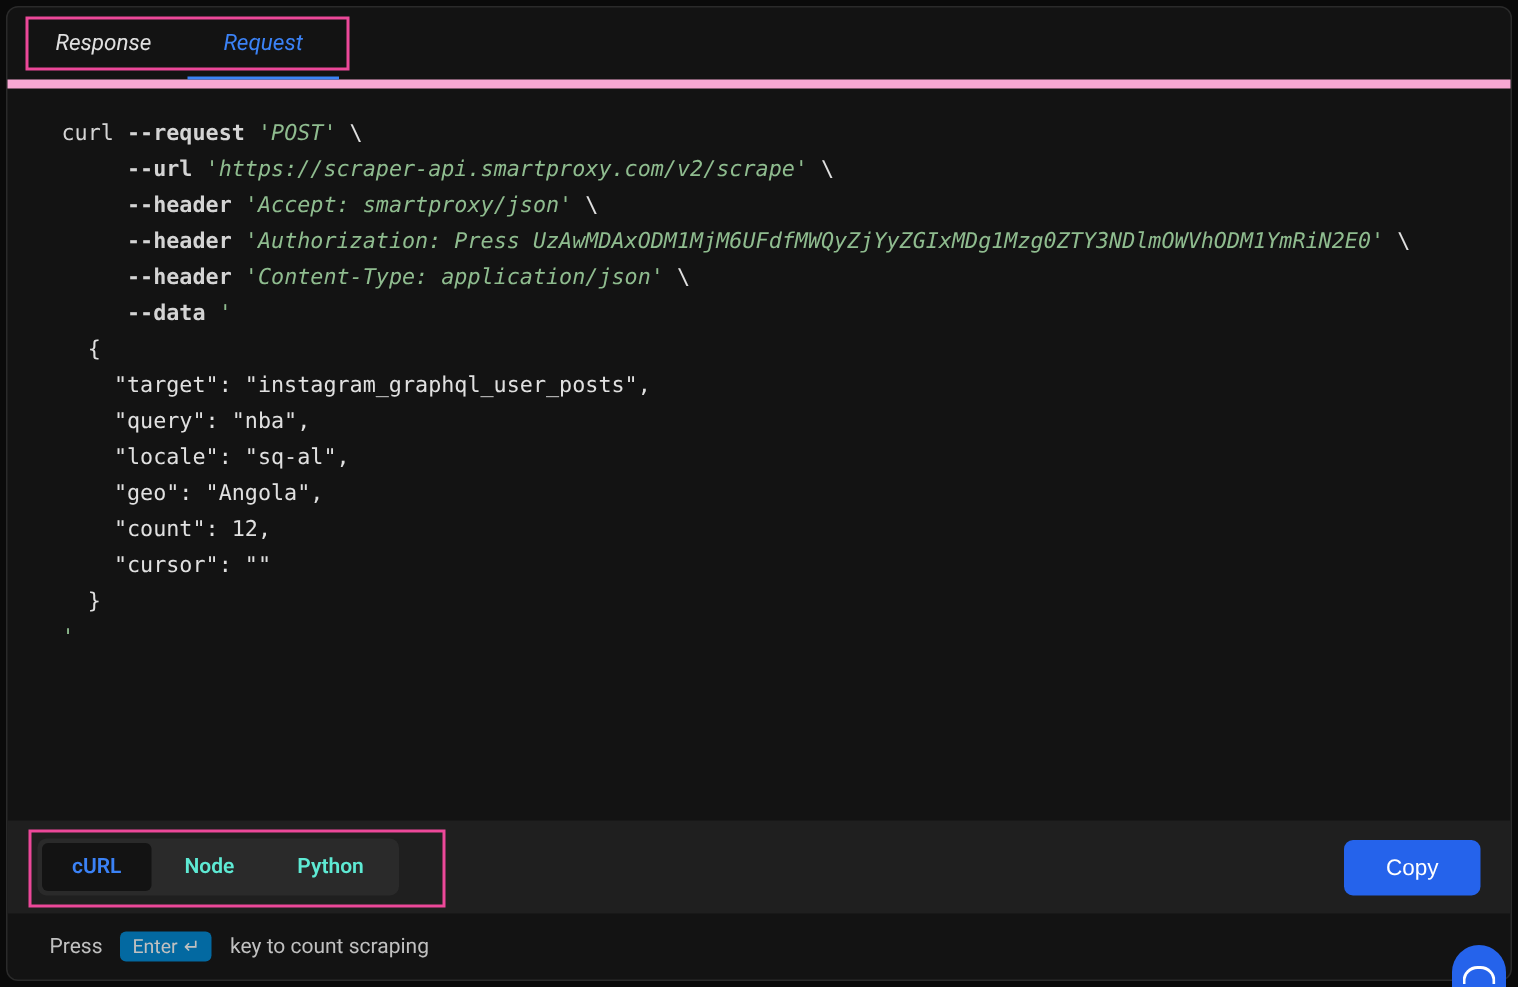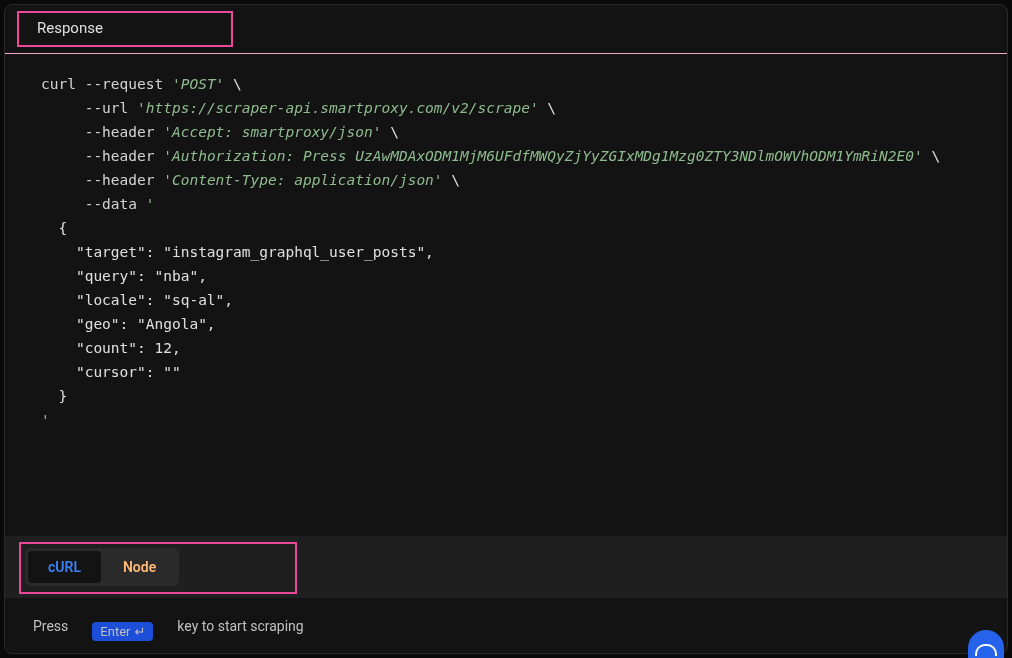--- a/index.html
+++ b/index.html
@@ -15,23 +15,24 @@
       background: #131313;
       border-radius: 8px;
       margin: 4px;
       height: 650px;
       display: flex;
       flex-direction: column;
       border: 1px solid #2a2a2a;
     }
     .tabs {
       display: flex;
-      border-bottom: 1px solid #f9a8d4;
+      border-bottom: 6px solid #f9a8d4;
       padding: 0 8px;
       position: relative;
+      font-style: italic;
     }
     .tabs-highlight {
       position: absolute;
       top: 6px;
       left: 12px;
       width: 216px;
       height: 36px;
       border: 2px solid #ec4899;
       pointer-events: none;
       z-index: 10;
@@ -51,41 +52,41 @@
       flex: 1;
       padding: 18px 36px;
       font-family: "SF Mono", Monaco, Menlo, Consolas, monospace;
       font-size: 14.5px;
       line-height: 24px;
       white-space: pre;
       overflow: auto;
     }
     .tok-cmd { color: #d4d4d4; }
     .tok-str { color: #8fbc8f; font-style: italic; }
-    .tok-flag { color: #d4d4d4; }
+    .tok-flag { color: #d4d4d4; font-weight: bold; }
     .bottom-bar {
       background: #1f1f1f;
       padding: 12px 20px;
       display: flex;
       align-items: center;
       justify-content: space-between;
       position: relative;
     }
     .lang-tabs {
       display: flex;
       background: #2a2a2a;
       border-radius: 6px;
       padding: 3px;
       gap: 2px;
     }
     .lang-tab {
       padding: 8px 20px;
       font-size: 14px;
       font-weight: 600;
-      color: #fdba74;
+      color: #5eead4;
       cursor: pointer;
       border-radius: 4px;
     }
     .lang-tab.active {
       background: #131313;
       color: #3b82f6;
     }
     .lang-highlight {
       position: absolute;
       top: 6px;
@@ -105,31 +106,30 @@
       font-weight: 500;
       border-radius: 6px;
       cursor: pointer;
     }
     .hint-bar {
       padding: 12px 28px;
       font-size: 14px;
       color: #c0c0c0;
       display: flex;
       align-items: center;
-      gap: 24px;
+      gap: 12px;
     }
     .key-badge {
-      background: #1d4ed8;
+      background: #0369a1;
       border-radius: 4px;
       padding: 2px 8px;
       display: inline-flex;
       align-items: center;
       gap: 4px;
       font-size: 13px;
-      margin-top: 12px;
     }
     .enter-icon {
       font-size: 13px;
     }
     .chat-bubble {
       position: absolute;
       bottom: 0;
       right: 8px;
       width: 36px;
       height: 28px;
@@ -151,20 +151,21 @@
       margin-bottom: 2px;
     }
   </style>
 </head>
 <body>
 
 <div class="container">
   <div class="tabs">
     <div class="tabs-highlight"></div>
     <div class="tab">Response</div>
+    <div class="tab active">Request</div>
   </div>
 
   <div class="code-area"><span class="tok-cmd">curl </span><span class="tok-flag">--request</span><span class="tok-str"> 'POST'</span><span> \</span>
 <span class="tok-flag">     --url</span><span class="tok-str"> 'https://scraper-api.smartproxy.com/v2/scrape'</span><span> \</span>
 <span class="tok-flag">     --header</span><span class="tok-str"> 'Accept: smartproxy/json'</span><span> \</span>
 <span class="tok-flag">     --header</span><span class="tok-str"> 'Authorization: Press UzAwMDAxODM1MjM6UFdfMWQyZjYyZGIxMDg1Mzg0ZTY3NDlmOWVhODM1YmRiN2E0'</span><span> \</span>
 <span class="tok-flag">     --header</span><span class="tok-str"> 'Content-Type: application/json'</span><span> \</span>
 <span class="tok-flag">     --data</span><span class="tok-str"> '</span>
 <span>  {</span>
 <span>    "target": "instagram_graphql_user_posts",</span>
@@ -174,26 +175,28 @@
 <span>    "count": 12,</span>
 <span>    "cursor": ""</span>
 <span>  }</span>
 <span class="tok-str">'</span></div>
 
   <div class="bottom-bar">
     <div class="lang-highlight"></div>
     <div class="lang-tabs">
       <div class="lang-tab active">cURL</div>
       <div class="lang-tab">Node</div>
+      <div class="lang-tab">Python</div>
     </div>
+    <button class="copy-btn">Copy</button>
   </div>
 
   <div class="hint-bar">
     <span>Press</span>
     <span class="key-badge">
       <span>Enter</span>
       <span class="enter-icon">↵</span>
     </span>
-    <span>key to start scraping</span>
+    <span>key to count scraping</span>
   </div>
 </div>
 
 <div class="chat-bubble"></div>
 
 </body></html>

